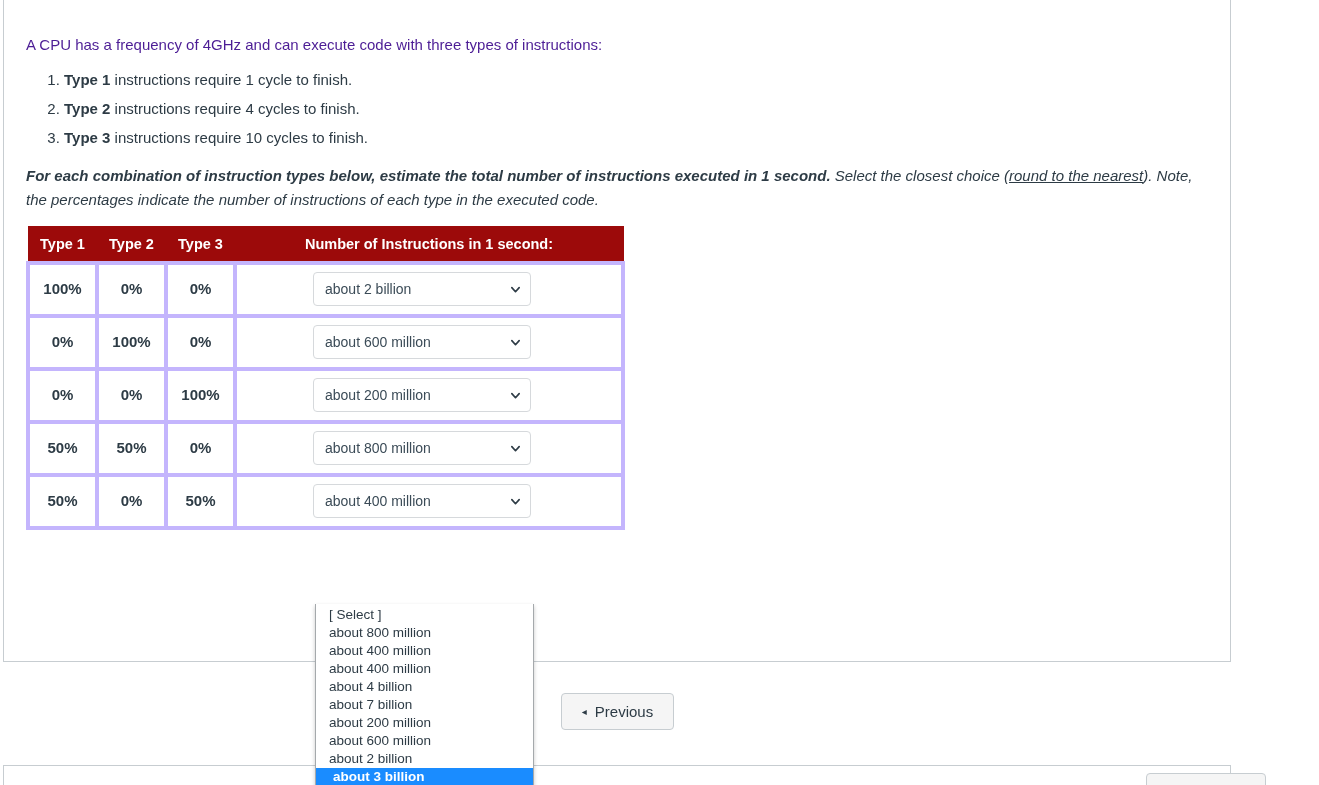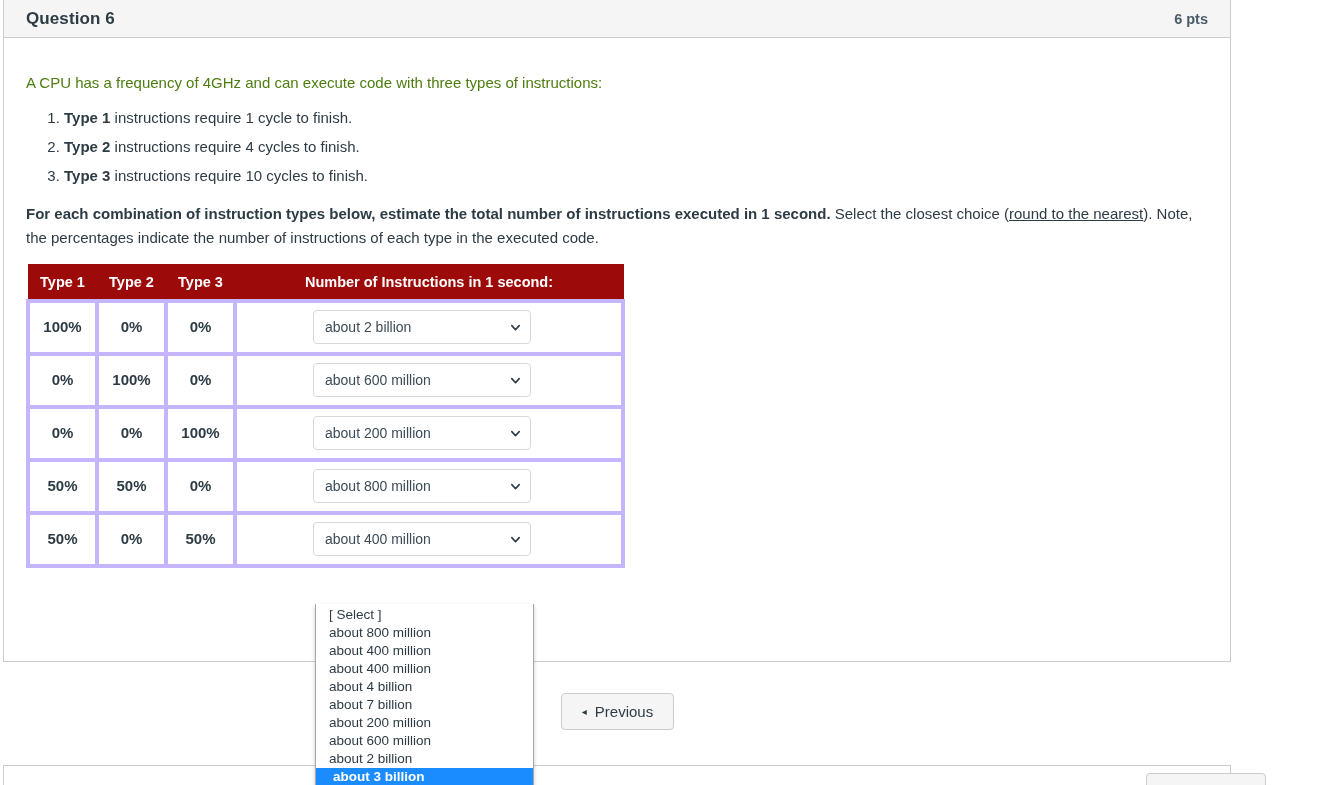--- a/index.html
+++ b/index.html
@@ -58,41 +58,42 @@
 
   .question-body {
     padding: 34px 22px 0 22px;
     font-size: 15px;
     line-height: 1.45;
   }
 
   .intro-line {
     margin: 0 0 12px 0;
     font-size: 15px;
-    color: #4d7c0f;
+    color: #4c1d95;
   }
 
   ol.type-list {
     margin: 0 0 14px 0;
     padding-left: 38px;
   }
   ol.type-list li {
     margin: 0 0 5px 0;
     font-size: 15px;
     color: #2d3b45;
     line-height: 1.6;
   }
   ol.type-list li b { font-weight: bold; }
 
   .instruction {
     margin: 8px 0 14px 0;
     font-size: 15px;
     line-height: 1.62;
     max-width: 1185px;
     color: #2d3b45;
+    font-style: italic;
   }
   .instruction b { font-weight: bold; }
   .instruction u { text-decoration: underline; }
 
   
   table.combo-table {
     border-collapse: collapse;
     margin: 12px 0 0 0;
     table-layout: fixed;
     width: 595px;
@@ -238,24 +239,20 @@
     border-radius: 4px;
   }
 </style>
 </head>
 <body>
 
 <div class="page">
 
   <div class="question-container">
 
-    <div class="question-header">
-      <span class="question-name">Question 6</span>
-      <span class="question-points">6 pts</span>
-    </div>
 
     <div class="question-body">
 
       <p class="intro-line">A CPU has a frequency of 4GHz and can execute code with three types of instructions:</p>
 
       <ol class="type-list">
         <li><b>Type 1</b><span> instructions require 1 cycle to finish.</span></li>
         <li><b>Type 2</b><span> instructions require 4 cycles to finish.</span></li>
         <li><b>Type 3</b><span> instructions require 10 cycles to finish.</span></li>
       </ol>

